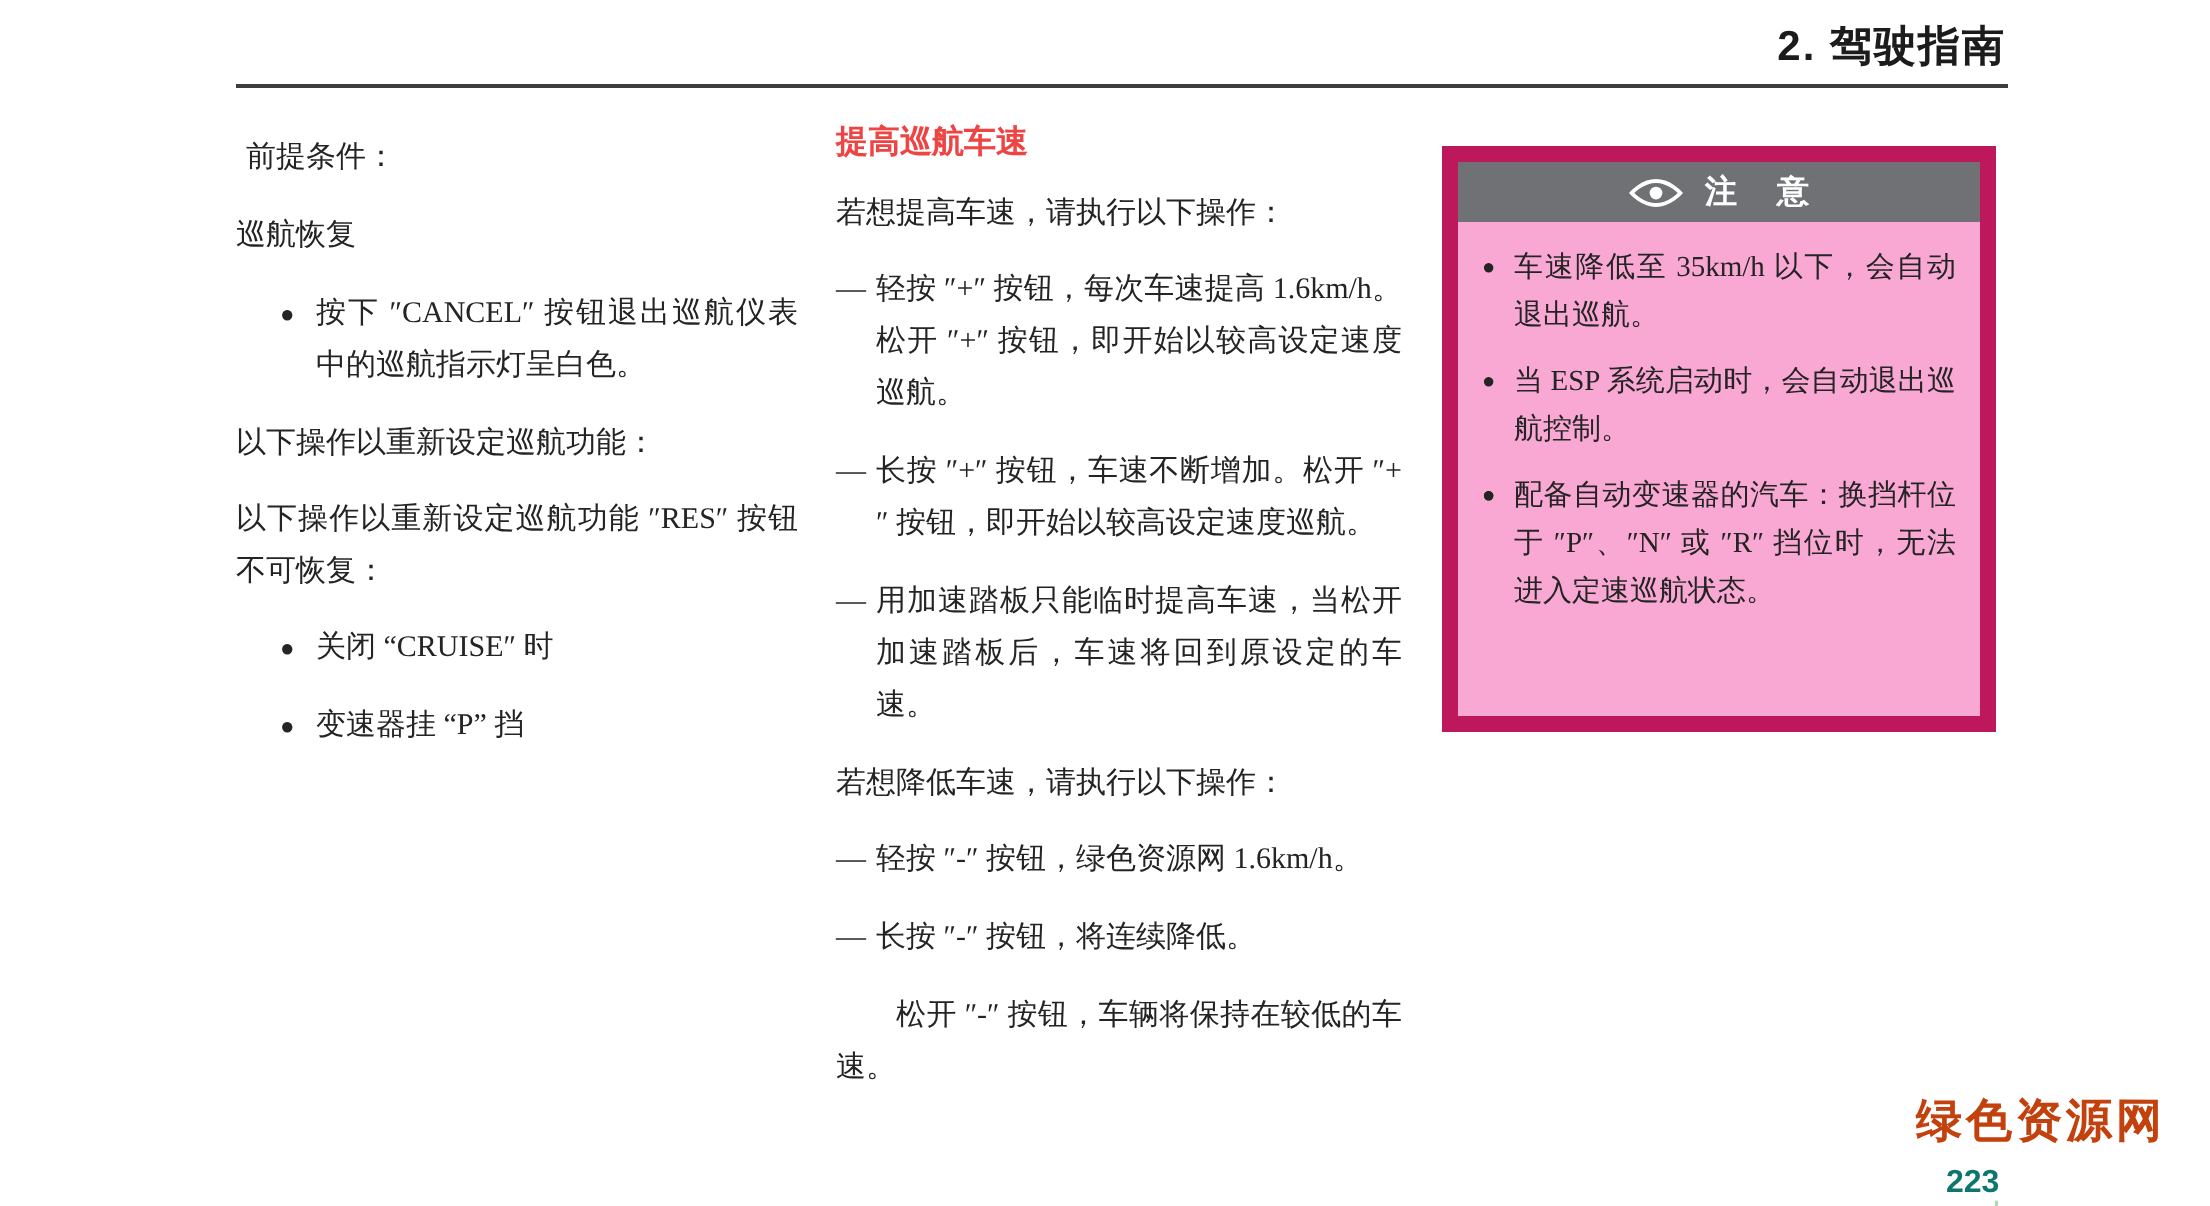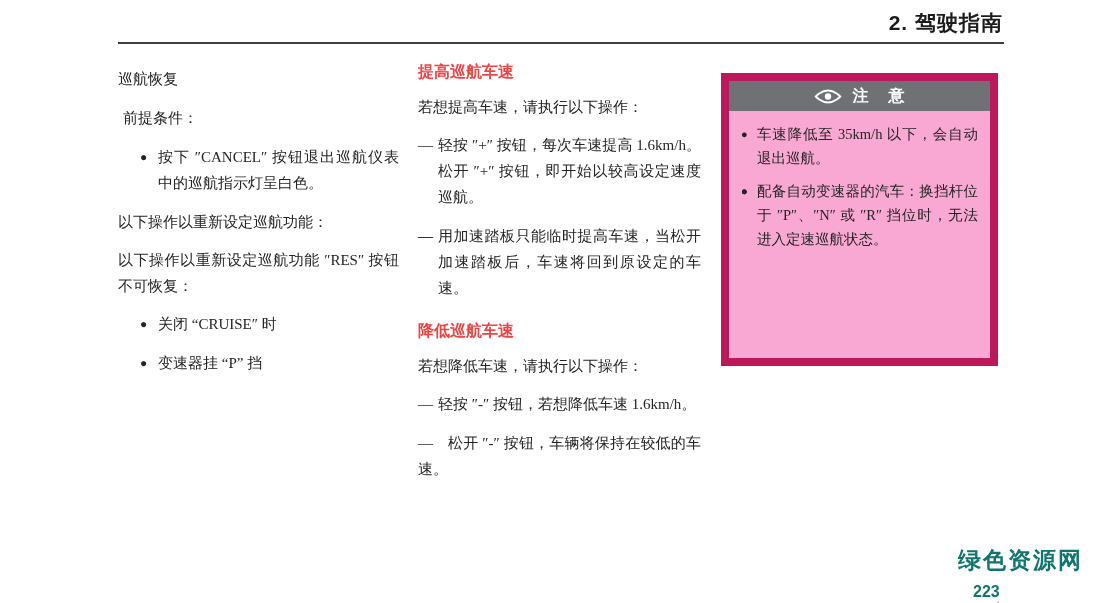--- a/index.html
+++ b/index.html
@@ -80,22 +80,22 @@
 </style>
 </head>
 <body>
 
 <div class="page">
 
   <div class="chapter-title">2.  驾驶指南</div>
   <div class="header-rule"></div>
 
   <div class="col left-col">
+    <div class="h-sub lead-space">前提条件：</div>
     <div class="h-sub">巡航恢复</div>
-    <div class="h-sub lead-space">前提条件：</div>
     <div class="bullet-item">
       <span class="marker">●</span>
       <span>按下 ″CANCEL″ 按钮退出巡航仪表中的巡航指示灯呈白色。</span>
     </div>
     <div class="para">以下操作以重新设定巡航功能：</div>
     <div class="para">以下操作以重新设定巡航功能 ″RES″ 按钮不可恢复：</div>
     <div class="bullet-item">
       <span class="marker">●</span>
       <span>关闭 “CRUISE″ 时</span>
     </div>
@@ -107,60 +107,62 @@
 
   <div class="col mid-col">
     <div class="h-sect">提高巡航车速</div>
     <div class="para">若想提高车速，请执行以下操作：</div>
     <div class="dash-item">
       <span class="marker">—</span>
       <span>轻按 ″+″ 按钮，每次车速提高 1.6km/h。松开 ″+″ 按钮，即开始以较高设定速度巡航。</span>
     </div>
     <div class="dash-item">
       <span class="marker">—</span>
+      <span>长按 ″+″ 按钮，车速不断增加。松开 ″+″ 按钮，即开始以较高设定速度巡航。</span>
     </div>
     <div class="dash-item">
       <span class="marker">—</span>
       <span>用加速踏板只能临时提高车速，当松开加速踏板后，车速将回到原设定的车速。</span>
     </div>
-    <div class="h-sect second">降低巡航车速</div>
     <div class="para">若想降低车速，请执行以下操作：</div>
     <div class="dash-item">
       <span class="marker">—</span>
-      <span>轻按 ″-″ 按钮，若想降低车速 1.6km/h。</span>
+      <span>轻按 ″-″ 按钮，绿色资源网 1.6km/h。</span>
     </div>
     <div class="dash-item">
       <span class="marker">—</span>
+      <span>长按 ″-″ 按钮，将连续降低。</span>
     </div>
     <div class="para indent2">松开 ″-″ 按钮，车辆将保持在较低的车速。</div>
   </div>
 
   <div class="notice-box">
     <div class="notice-header" id="notice-header" style="background: rgb(111, 113, 116);">
       <svg class="eye-icon" viewBox="0 0 32 16" aria-hidden="true">
         <path d="M16 1.6 C8.5 1.6 3 8 3 8 C3 8 8.5 14.4 16 14.4 C23.5 14.4 29 8 29 8 C29 8 23.5 1.6 16 1.6 Z" fill="none" stroke="#ffffff" stroke-width="2.1"></path>
         <circle cx="16" cy="8" r="3.4" fill="#ffffff"></circle>
       </svg>
       <span>注　意</span>
     </div>
     <div class="notice-body">
       <div class="notice-item">
         <span class="marker">●</span>
         <span>车速降低至 35km/h 以下，会自动退出巡航。</span>
       </div>
       <div class="notice-item">
         <span class="marker">●</span>
+        <span>当 ESP 系统启动时，会自动退出巡航控制。</span>
       </div>
       <div class="notice-item">
         <span class="marker">●</span>
       </div>
       <div class="notice-item">
         <span class="marker">●</span>
         <span>配备自动变速器的汽车：换挡杆位于 ″P″、″N″ 或 ″R″ 挡位时，无法进入定速巡航状态。</span>
       </div>
     </div>
   </div>
 
-  <div class="wm-name" id="wm-name" style="color: #0f766e;">绿色资源网</div>
+  <div class="wm-name" id="wm-name" style="color: #c2410c;">绿色资源网</div>
   <div class="wm-url" id="wm-url" style="color: rgb(174, 215, 174);">www.downcc.com</div>
   <div class="page-number">223</div>
 
 </div>
 
 </body></html>

